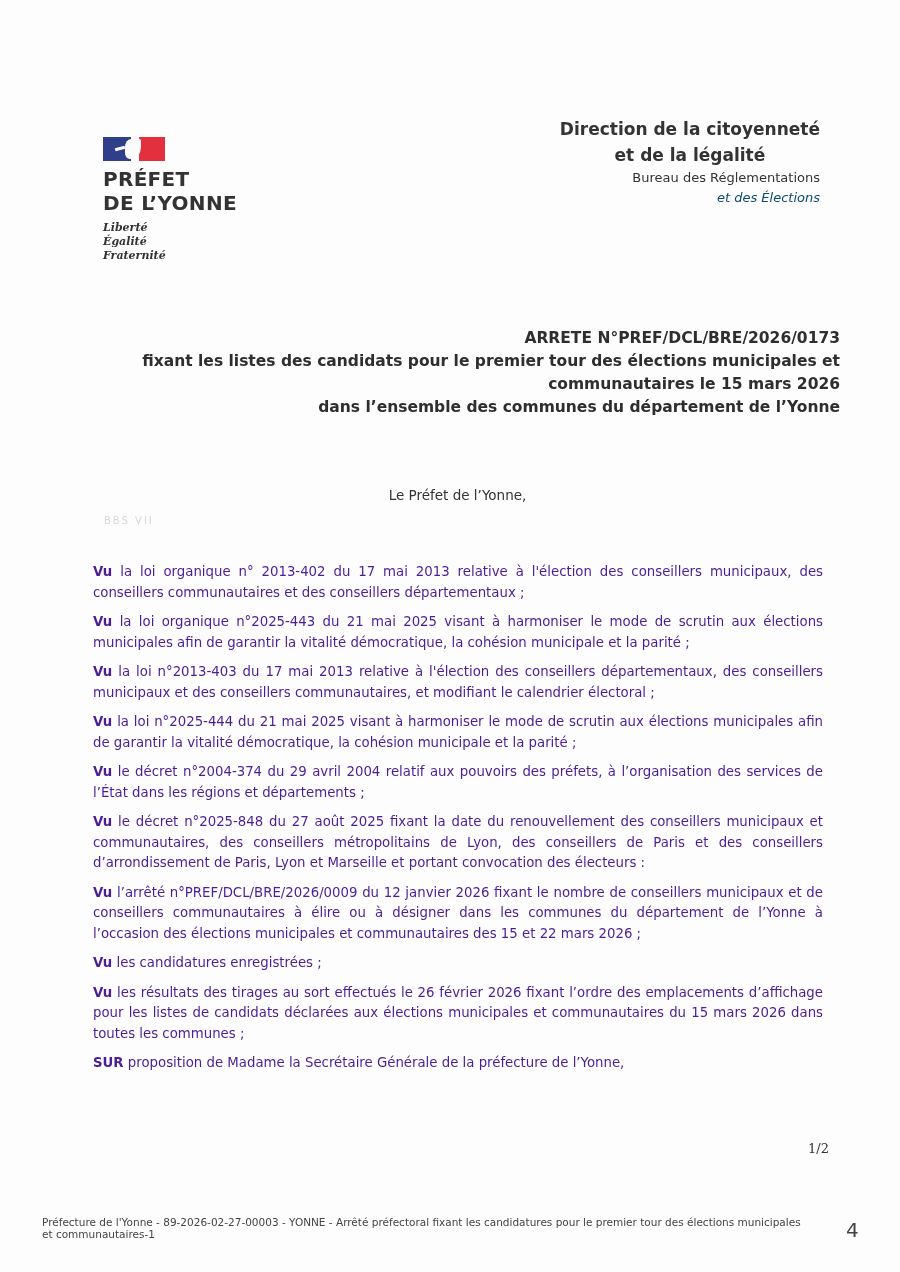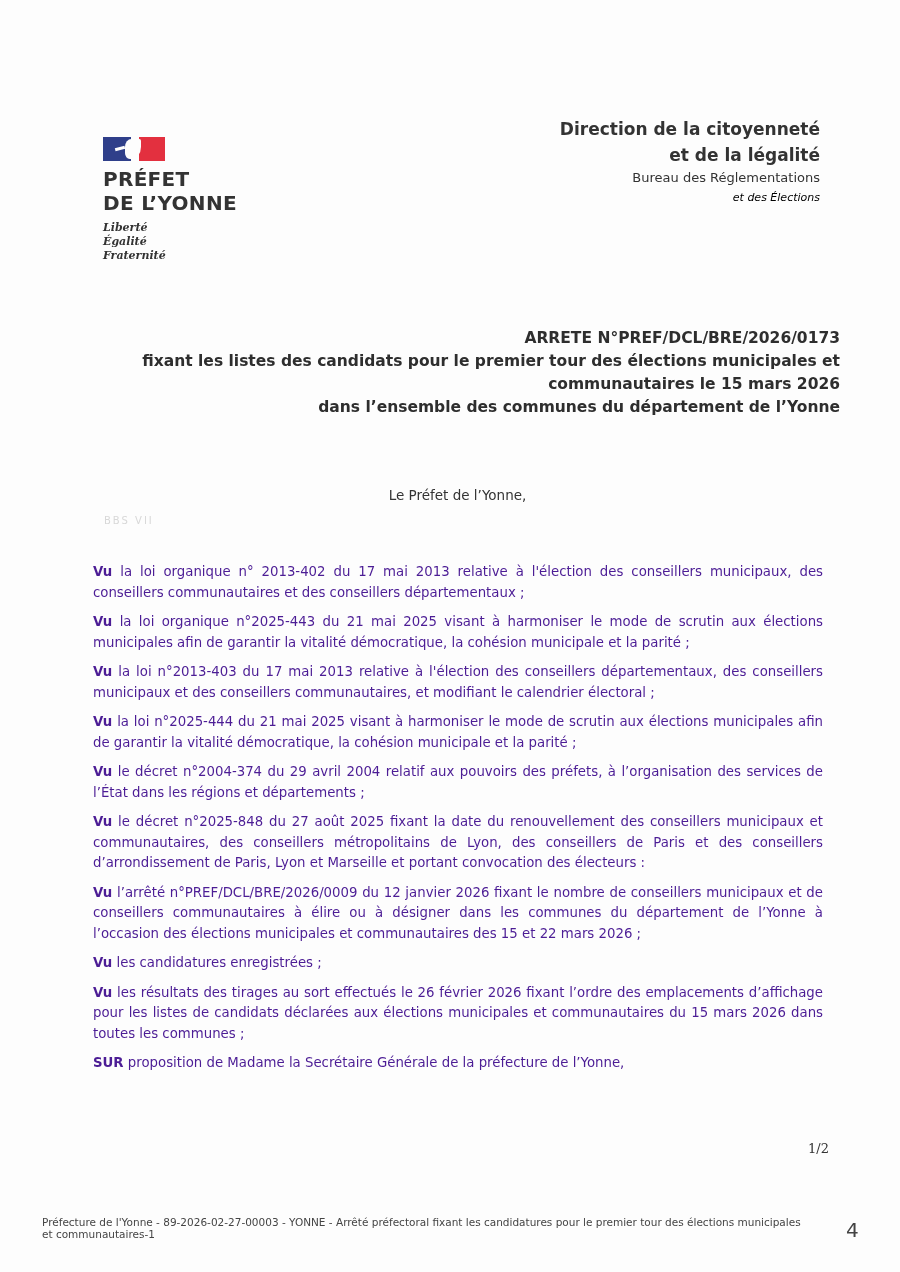--- a/index.html
+++ b/index.html
@@ -17,23 +17,23 @@
     .flag .marianne { position: absolute; left: 22px; top: 2px; width: 16px; height: 20px; background: #fdfdfd; border-radius: 40% 10% 60% 30%; }
     .flag .marianne-line { position: absolute; left: 12px; top: 10px; width: 10px; height: 3px; background: #fdfdfd; transform: rotate(-15deg); }
     .prefet-title {
       margin-top: 6px; font-family: "DejaVu Sans", sans-serif; font-weight: bold;
       font-size: 20px; line-height: 24px; letter-spacing: 0.3px; color: #333;
     }
     .devise { margin-top: 6px; font-family: "DejaVu Serif", serif; font-style: italic; font-weight: bold; font-size: 11px; line-height: 14px; color: #333; }
 
     
     .direction { position: absolute; right: 80px; top: 116px; text-align: right; }
-    .direction .l1 { font-weight: bold; font-size: 17px; line-height: 26px; color: #333; }
+    .direction .l1 { font-weight: bold; font-size: 17px; line-height: 26px; color: #333; text-align: center; }
     .direction .l3 { font-size: 13px; line-height: 20px; color: #333; }
-    .direction .l4 { font-size: 11px; line-height: 20px; color: #000000; font-style: italic; }
+    .direction .l4 { font-size: 13px; line-height: 20px; color: #0c4a6e; font-style: italic; }
 
     
     .title { position: absolute; left: 60px; width: 780px; top: 327px; text-align: right; font-weight: bold; font-size: 15.5px; line-height: 23px; color: #2e2e2e; }
 
     .prefet-line { position: absolute; left: 0; width: 915px; top: 487px; text-align: center; font-size: 13.5px; color: #333; }
     .stamp { position: absolute; left: 104px; top: 515px; font-size: 10px; color: #d8d8d8; letter-spacing: 2px; }
 
     
     .body { position: absolute; left: 93px; width: 730px; top: 562px; font-size: 13.3px; line-height: 20.5px; color: #4c1d95; }
     .para { margin: 0 0 9px 0; text-align: justify; }

